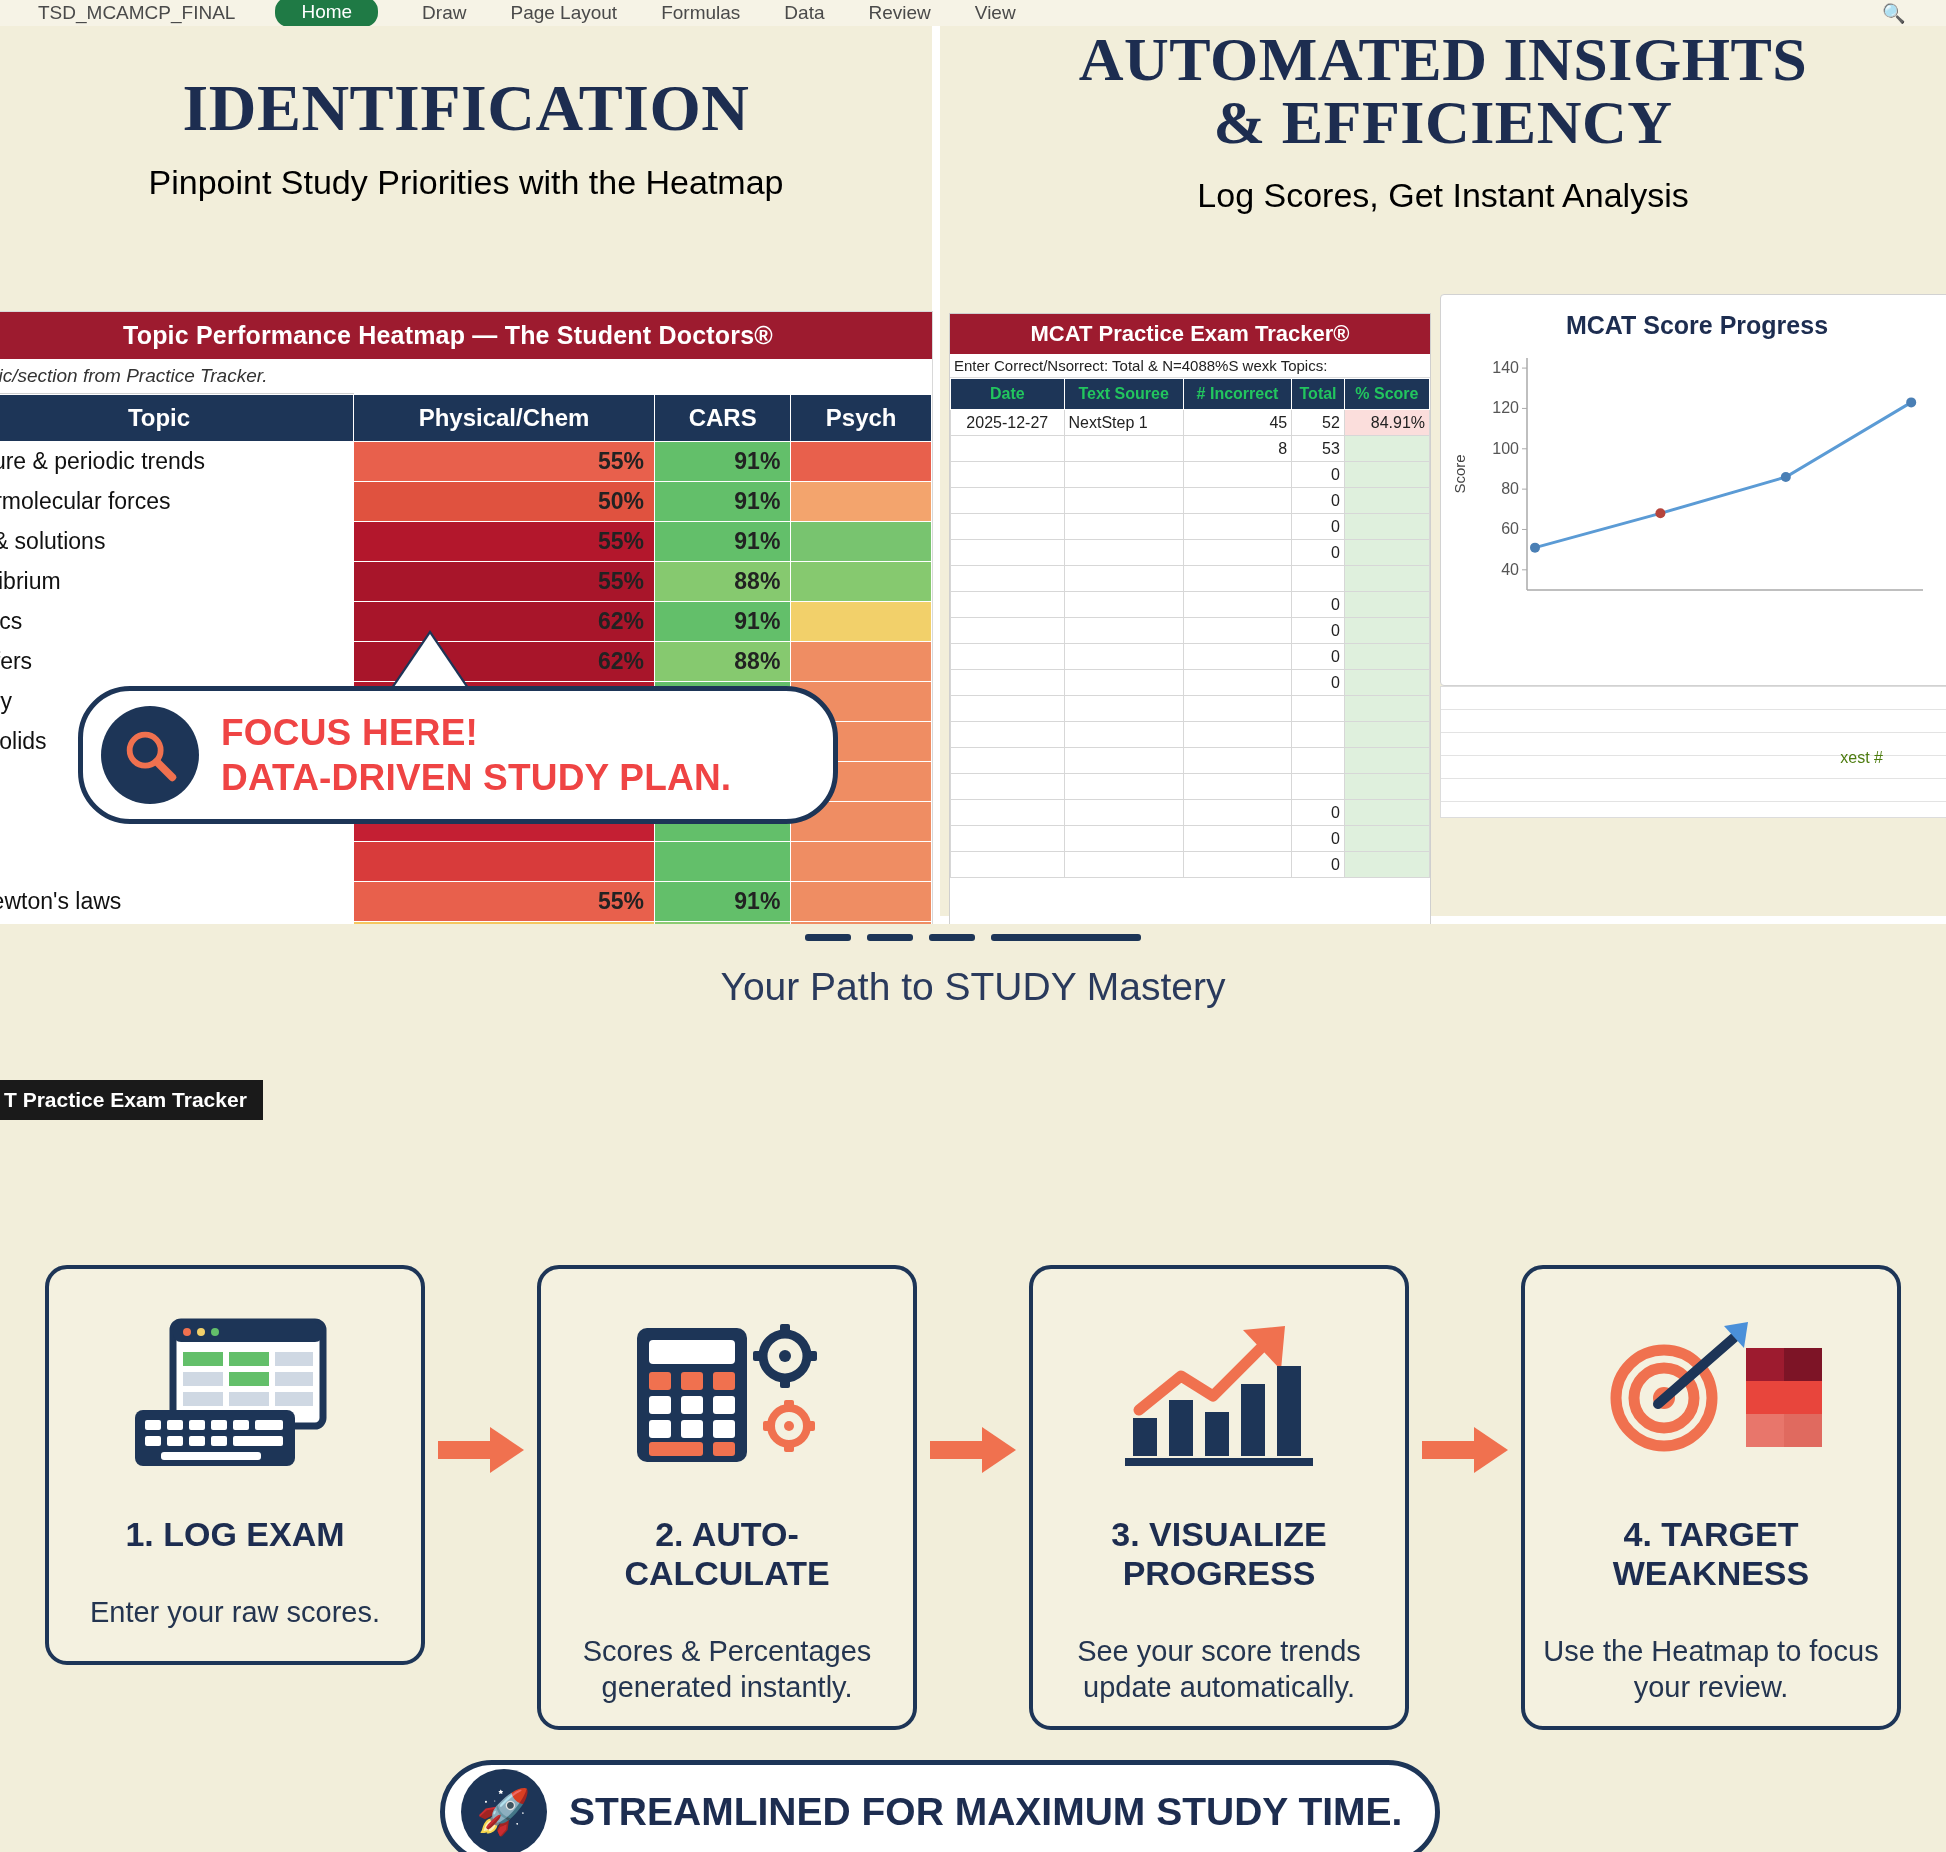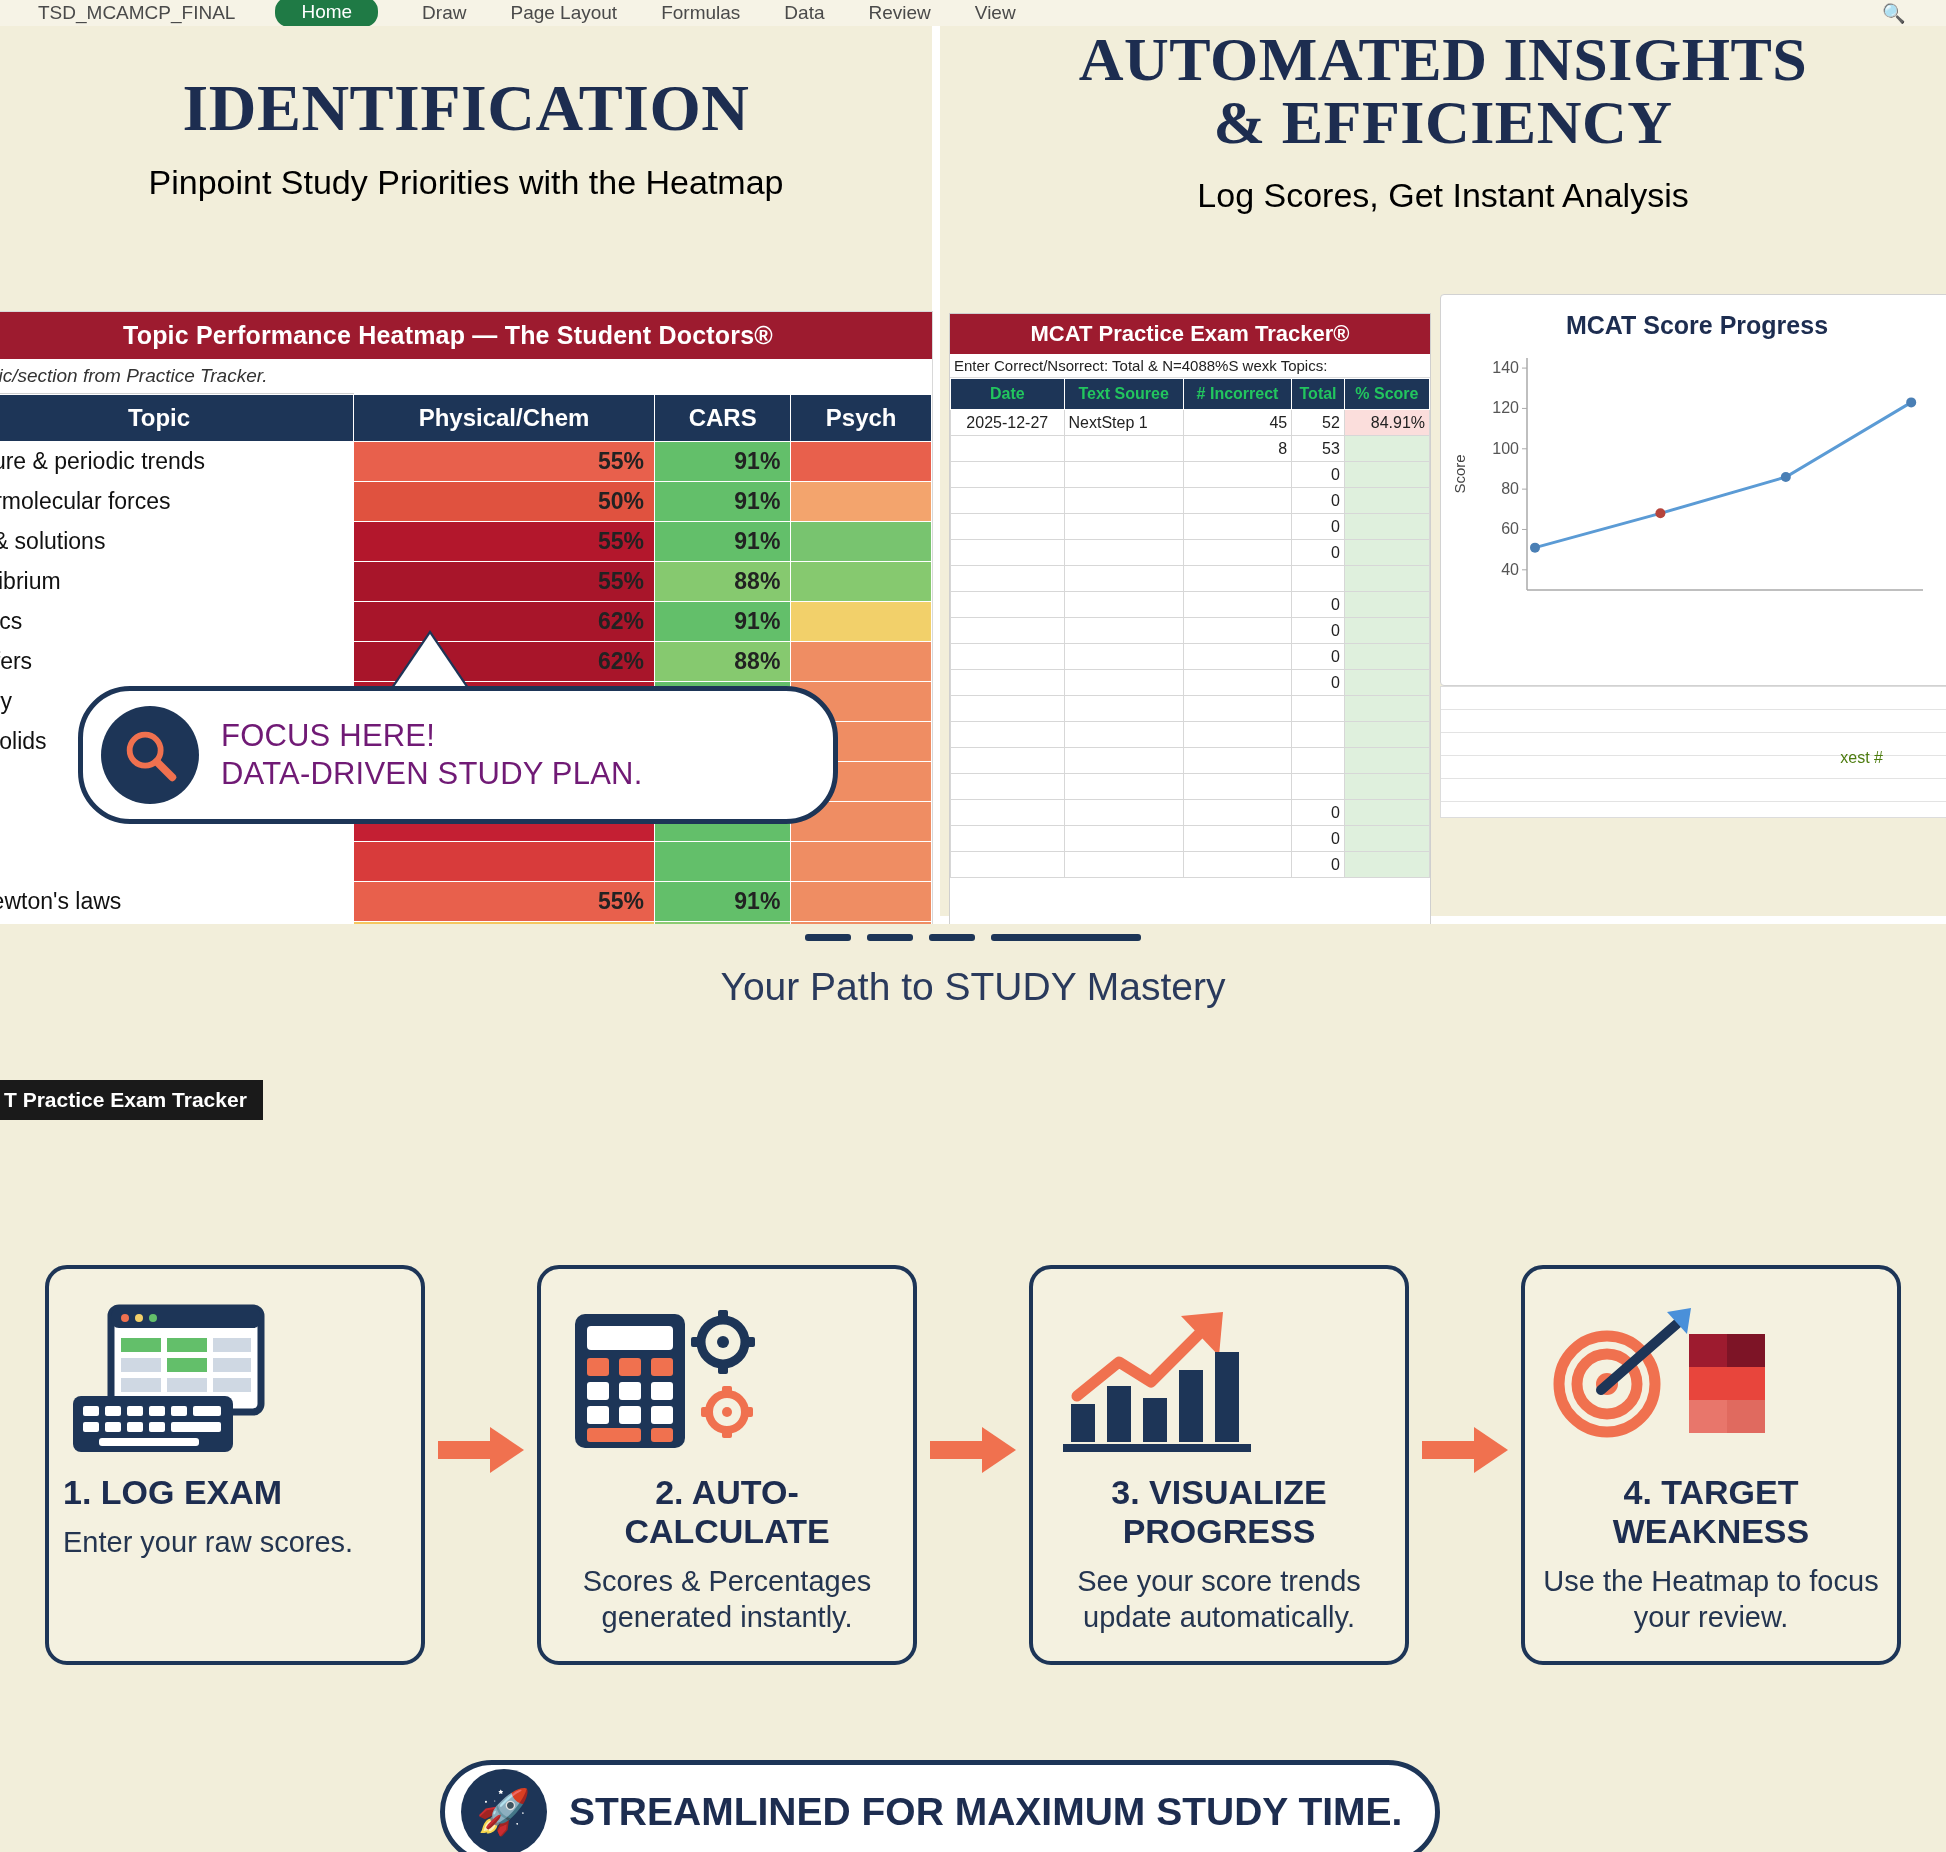--- a/index.html
+++ b/index.html
@@ -257,24 +257,24 @@
     width: 98px; height: 98px;
     min-width: 98px;
     border-radius: 50%;
     background: #1d3557;
     display: flex;
     align-items: center;
     justify-content: center;
     margin-right: 22px;
   }
   .callout .ctext {
-    font-weight: normal;
-    font-size: 31px;
+    font-weight: bold;
+    font-size: 37px;
     line-height: 1.22;
-    color: #701a75;
+    color: #ef4444;
     letter-spacing: .2px;
   }
   .callout-left  { top: 660px; left: 78px;  width: 760px; height: 138px; }
   .callout-tail {
     position: absolute;
     width: 0; height: 0;
     border-left: 38px solid transparent;
     border-right: 38px solid transparent;
     border-bottom: 56px solid #ffffff;
     top: 608px; left: 392px;
@@ -336,23 +336,24 @@
     gap: 0;
   }
   .step-card {
     width: 380px;
     min-height: 400px;
     border: 4px solid #1d3557;
     border-radius: 22px;
     background: #f4f1e0;
     display: flex;
     flex-direction: column;
-    align-items: flex-start;
-    padding: 26px 14px 20px;
+    align-items: center;
+    padding: 40px 14px 20px;
     box-sizing: border-box;
+    gap: 28px;
   }
   .step-icon { height: 170px; display:flex; align-items:center; justify-content:center; }
   .step-title {
     font-weight: bold;
     font-size: 34px;
     color: #1d2d50;
     margin-top: 8px;
     text-align: center;
   }
   .step-desc {

